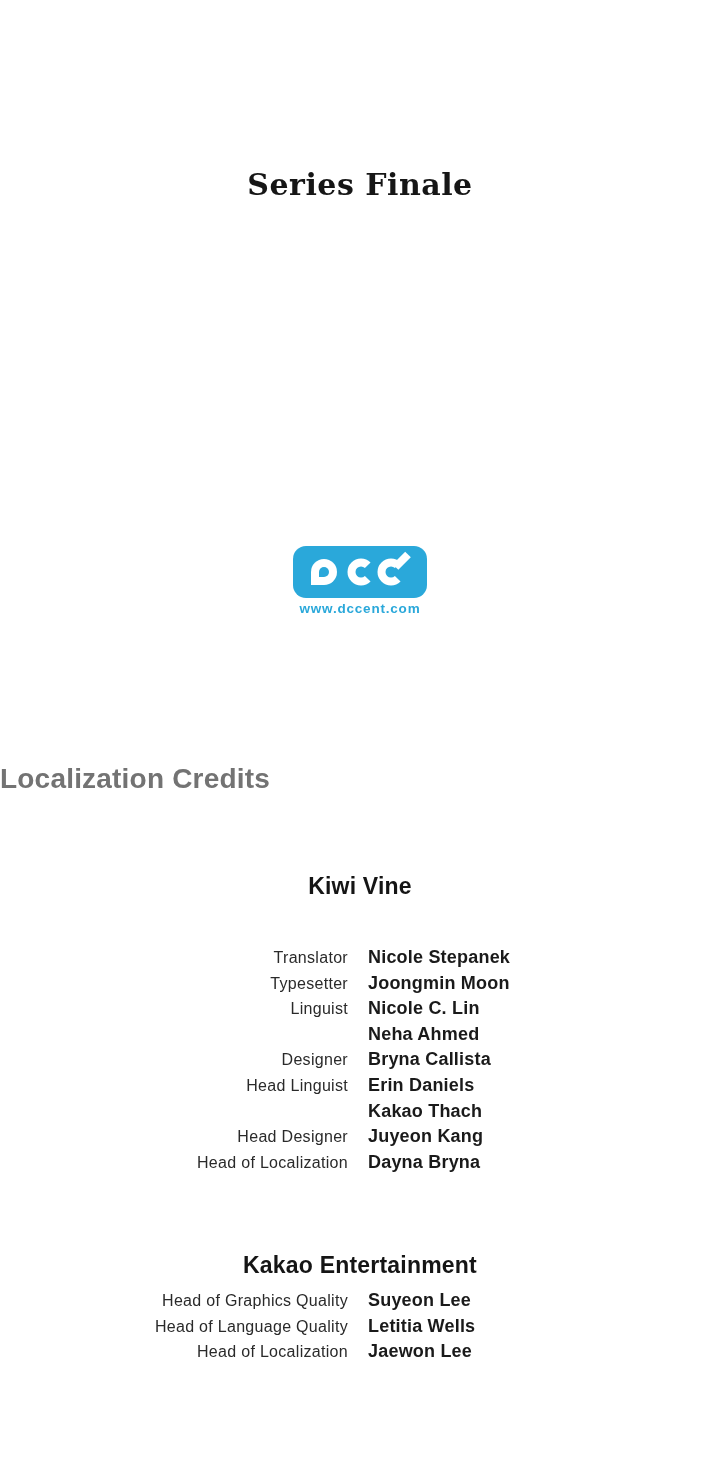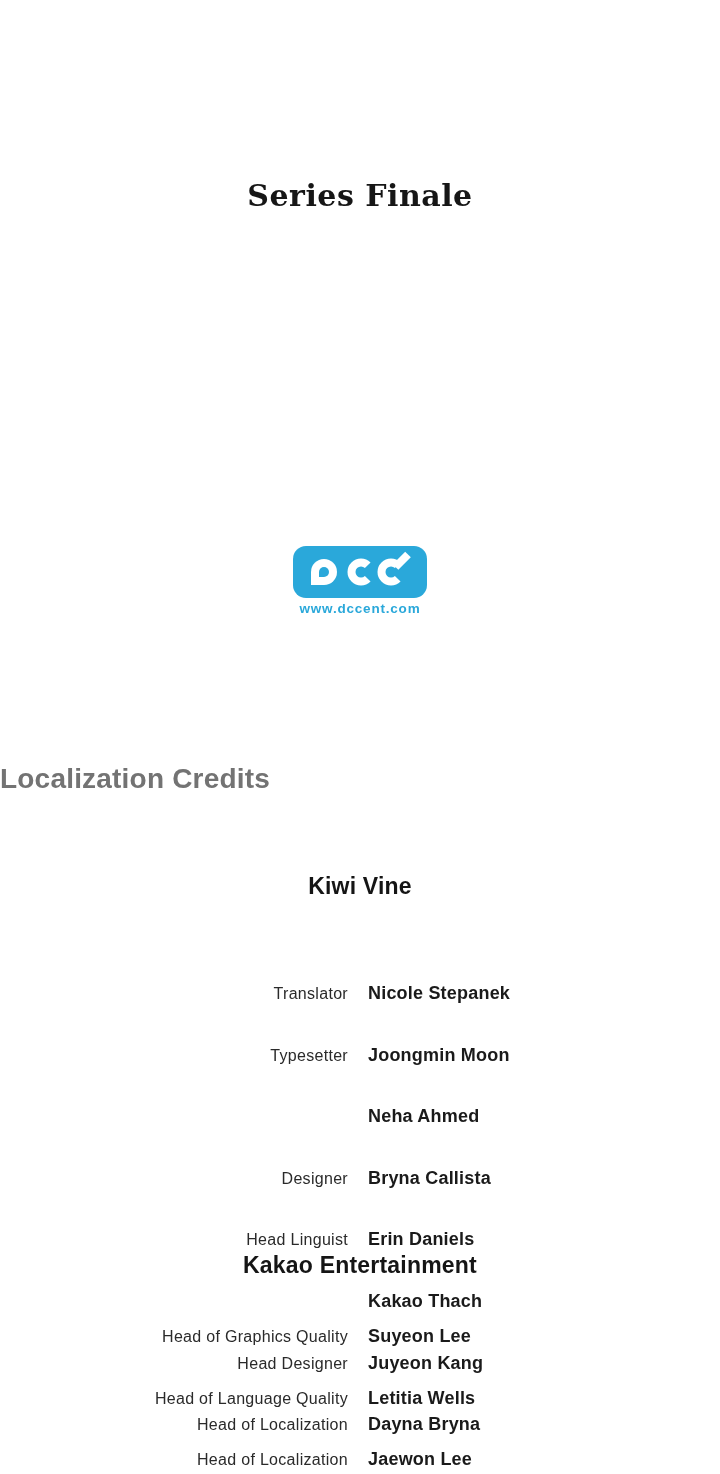--- a/index.html
+++ b/index.html
@@ -13,21 +13,21 @@
     width: 720px;
     height: 1474px;
     position: relative;
     overflow: hidden;
     font-family: "Liberation Sans", sans-serif;
     color: var(--text);
   }
   .abs { position: absolute; left: 0; width: 720px; }
 
   .series-title {
-    top: 180px;
+    top: 169px;
     text-align: center;
     font-family: "DejaVu Serif", serif;
     font-weight: 700;
     font-size: 30px;
     line-height: 32px;
     letter-spacing: 0.5px;
     color: #161616;
   }
 
   .logo-block { top: 546px; text-align: center; }
@@ -64,21 +64,20 @@
 
   .credit-rows { display: block; }
   .rows-kiwi  { top: 945px; }
   .rows-kakao { top: 1288px; }
 
   .credit-row {
     display: flex;
     align-items: flex-end;
     line-height: 25.6px;
     height: 25.6px;
-    margin-top: 36px;
   }
   .credit-role {
     width: 348px;
     text-align: right;
     font-size: 16px;
     letter-spacing: 0.3px;
     color: #2a2a2a;
     flex: 0 0 348px;
   }
   .credit-name {
@@ -119,20 +118,24 @@
 <div class="abs credit-rows rows-kiwi">
   <div class="credit-row">
     <span class="credit-role">Translator</span>
     <span class="credit-name">Nicole Stepanek</span>
   </div>
   <div class="credit-row">
     <span class="credit-role">Typesetter</span>
     <span class="credit-name">Joongmin Moon</span>
   </div>
   <div class="credit-row">
+    <span class="credit-role">Linguist</span>
+    <span class="credit-name">Nicole C. Lin</span>
+  </div>
+  <div class="credit-row">
     <span class="credit-role"></span>
     <span class="credit-name">Neha Ahmed</span>
   </div>
   <div class="credit-row">
     <span class="credit-role">Designer</span>
     <span class="credit-name">Bryna Callista</span>
   </div>
   <div class="credit-row">
     <span class="credit-role">Head Linguist</span>
     <span class="credit-name">Erin Daniels</span>

